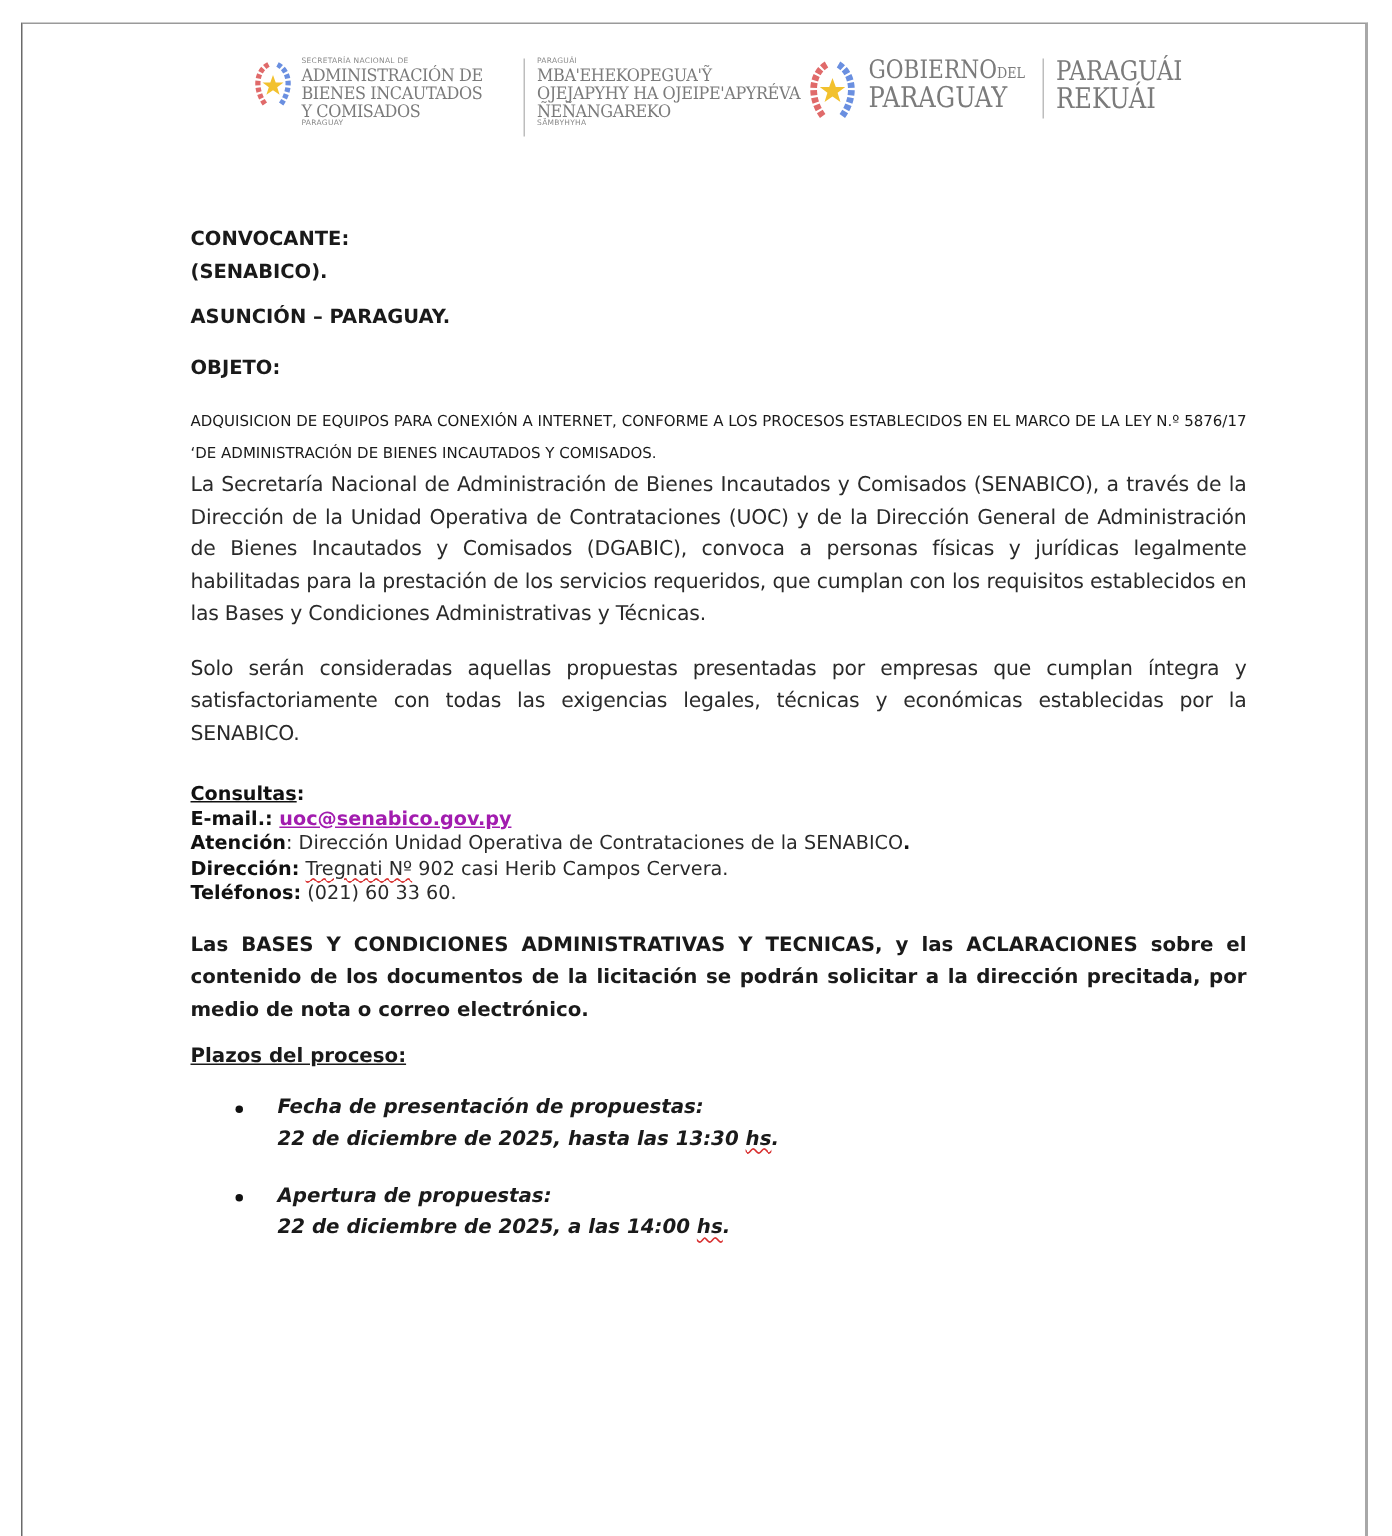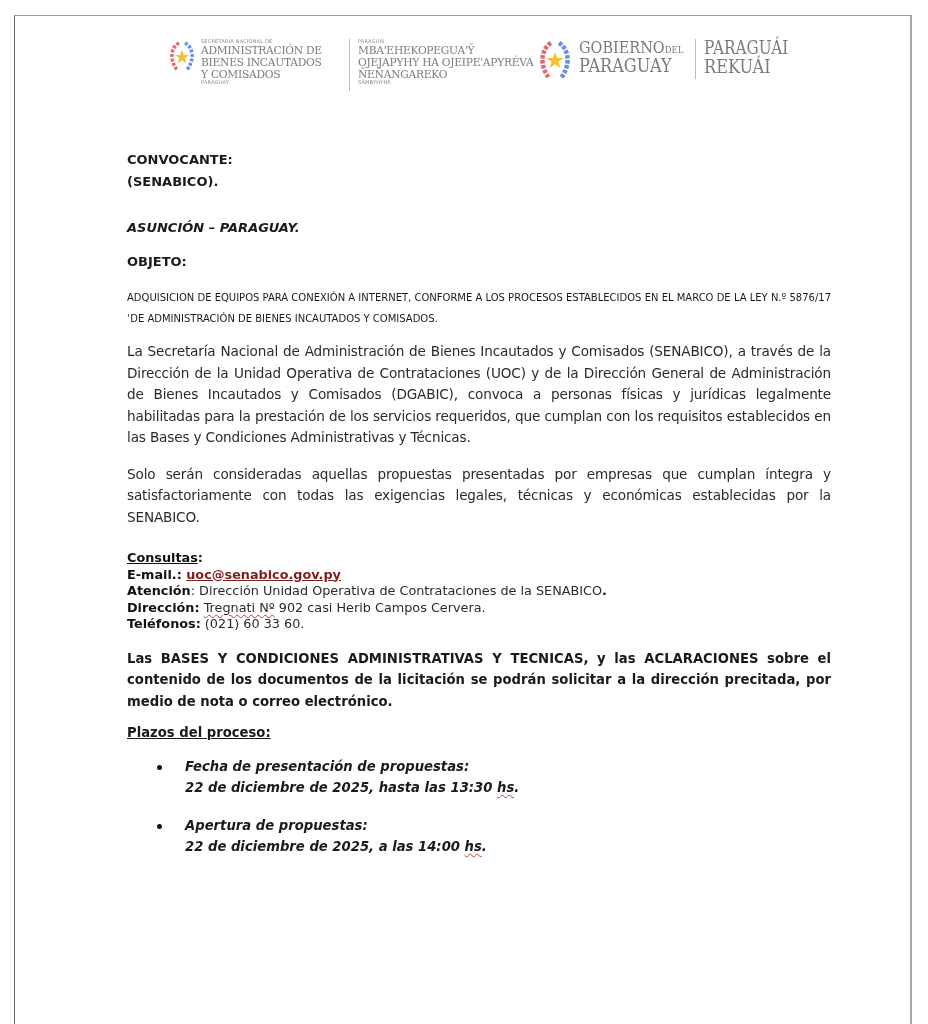--- a/index.html
+++ b/index.html
@@ -12,25 +12,25 @@
   .org-small { font-family: "DejaVu Sans", sans-serif; font-size: 5px; letter-spacing: 0.2px; color: #8a8a8a; }
   .org-line { font-size: 11.5px; letter-spacing: -0.3px; transform: scaleX(0.93); transform-origin: left; white-space: nowrap; line-height: 12px; }
   .vsep { width: 1px; height: 52px; background: #bdbdbd; margin: 0 8px; }
   .gob { font-family: "DejaVu Serif", serif; color: #7b7b7b; line-height: 1; }
   .gob-line1 { font-size: 17px; white-space: nowrap; transform: scaleX(0.85); transform-origin: left; }
   .gob-line1 .del { font-size: 10px; }
   .gob-line2 { font-size: 19px; white-space: nowrap; transform: scaleX(0.85); transform-origin: left; }
   .content { position: absolute; left: 112px; top: 133px; width: 704px; font-size: 13.2px; }
   .center { text-align: left; font-weight: bold; font-size: 13px; line-height: 22px; }
   .objeto-title { font-weight: normal; text-align: justify; text-align-last: left; line-height: 21px; font-size: 10px; margin-top: 14px; }
-  .para { text-align: justify; line-height: 21.5px; font-size: 13.6px; color: #2a2a2a; margin-top: 12px; letter-spacing: -0.15px; }
+  .para { text-align: justify; line-height: 21.5px; font-size: 13.6px; color: #2a2a2a; letter-spacing: -0.15px; }
   .consultas { margin-top: 22px; line-height: 16.5px; font-size: 12.8px; color: #2a2a2a; }
   .consultas b { color: #111; }
   .u { text-decoration: underline; }
-  .email-link { color: #7f1d1d; text-decoration: underline; font-weight: bold; }
+  .email-link { color: #a21caf; text-decoration: underline; font-weight: bold; }
   .squiggle { text-decoration: underline wavy #d83030; text-decoration-thickness: 1px; text-underline-offset: 2px; }
   .bases { margin-top: 15px; font-weight: bold; line-height: 21.5px; text-align: justify; font-size: 13.2px; }
   .plazos-title { margin-top: 13px; font-weight: bold; text-decoration: underline; font-size: 13.2px; }
   ul.bullets { list-style: none; margin: 16px 0 0 0; padding: 0 0 0 30px; font-style: italic; }
   ul.bullets li { position: relative; padding-left: 28px; font-weight: bold; line-height: 21px; margin-bottom: 17px; font-size: 13.2px; }
   ul.bullets li .dot { position: absolute; left: 0; top: 9px; width: 5px; height: 5px; border-radius: 50%; background: #111; }
 </style>
 </head>
 <body>
 
@@ -73,21 +73,21 @@
     <div class="vsep" style="height:40px; margin-left:-6px;"></div>
     <div class="gob">
       <div class="gob-line1" style="font-size:18px;">PARAGUÁI</div>
       <div class="gob-line2">REKUÁI</div>
     </div>
   </div>
 
   <div class="content">
     <div class="center">CONVOCANTE:</div>
     <div class="center">(SENABICO).</div>
-    <div class="center" style="margin-top:24px;font-style:italic;">ASUNCIÓN – PARAGUAY.</div>
+    <div class="center" style="margin-top:8px;">ASUNCIÓN – PARAGUAY.</div>
     <div class="center" style="margin-top:12px;">OBJETO:</div>
 
     <div class="objeto-title">ADQUISICION DE EQUIPOS PARA CONEXIÓN A INTERNET, CONFORME A LOS PROCESOS ESTABLECIDOS EN EL MARCO DE LA LEY N.º 5876/17 ‘DE ADMINISTRACIÓN DE BIENES INCAUTADOS Y COMISADOS.</div>
 
     <div class="para">La Secretaría Nacional de Administración de Bienes Incautados y Comisados (SENABICO), a través de la Dirección de la Unidad Operativa de Contrataciones (UOC) y de la Dirección General de Administración de Bienes Incautados y Comisados (DGABIC), convoca a personas físicas y jurídicas legalmente habilitadas para la prestación de los servicios requeridos, que cumplan con los requisitos establecidos en las Bases y Condiciones Administrativas y Técnicas.</div>
     <div class="para" style="margin-top:15px;">Solo serán consideradas aquellas propuestas presentadas por empresas que cumplan íntegra y satisfactoriamente con todas las exigencias legales, técnicas y económicas establecidas por la SENABICO.</div>
 
     <div class="consultas">
       <div><b class="u">Consultas</b><b>:</b></div>
       <div><b>E-mail.: </b><a class="email-link">uoc@senabico.gov.py</a></div>

